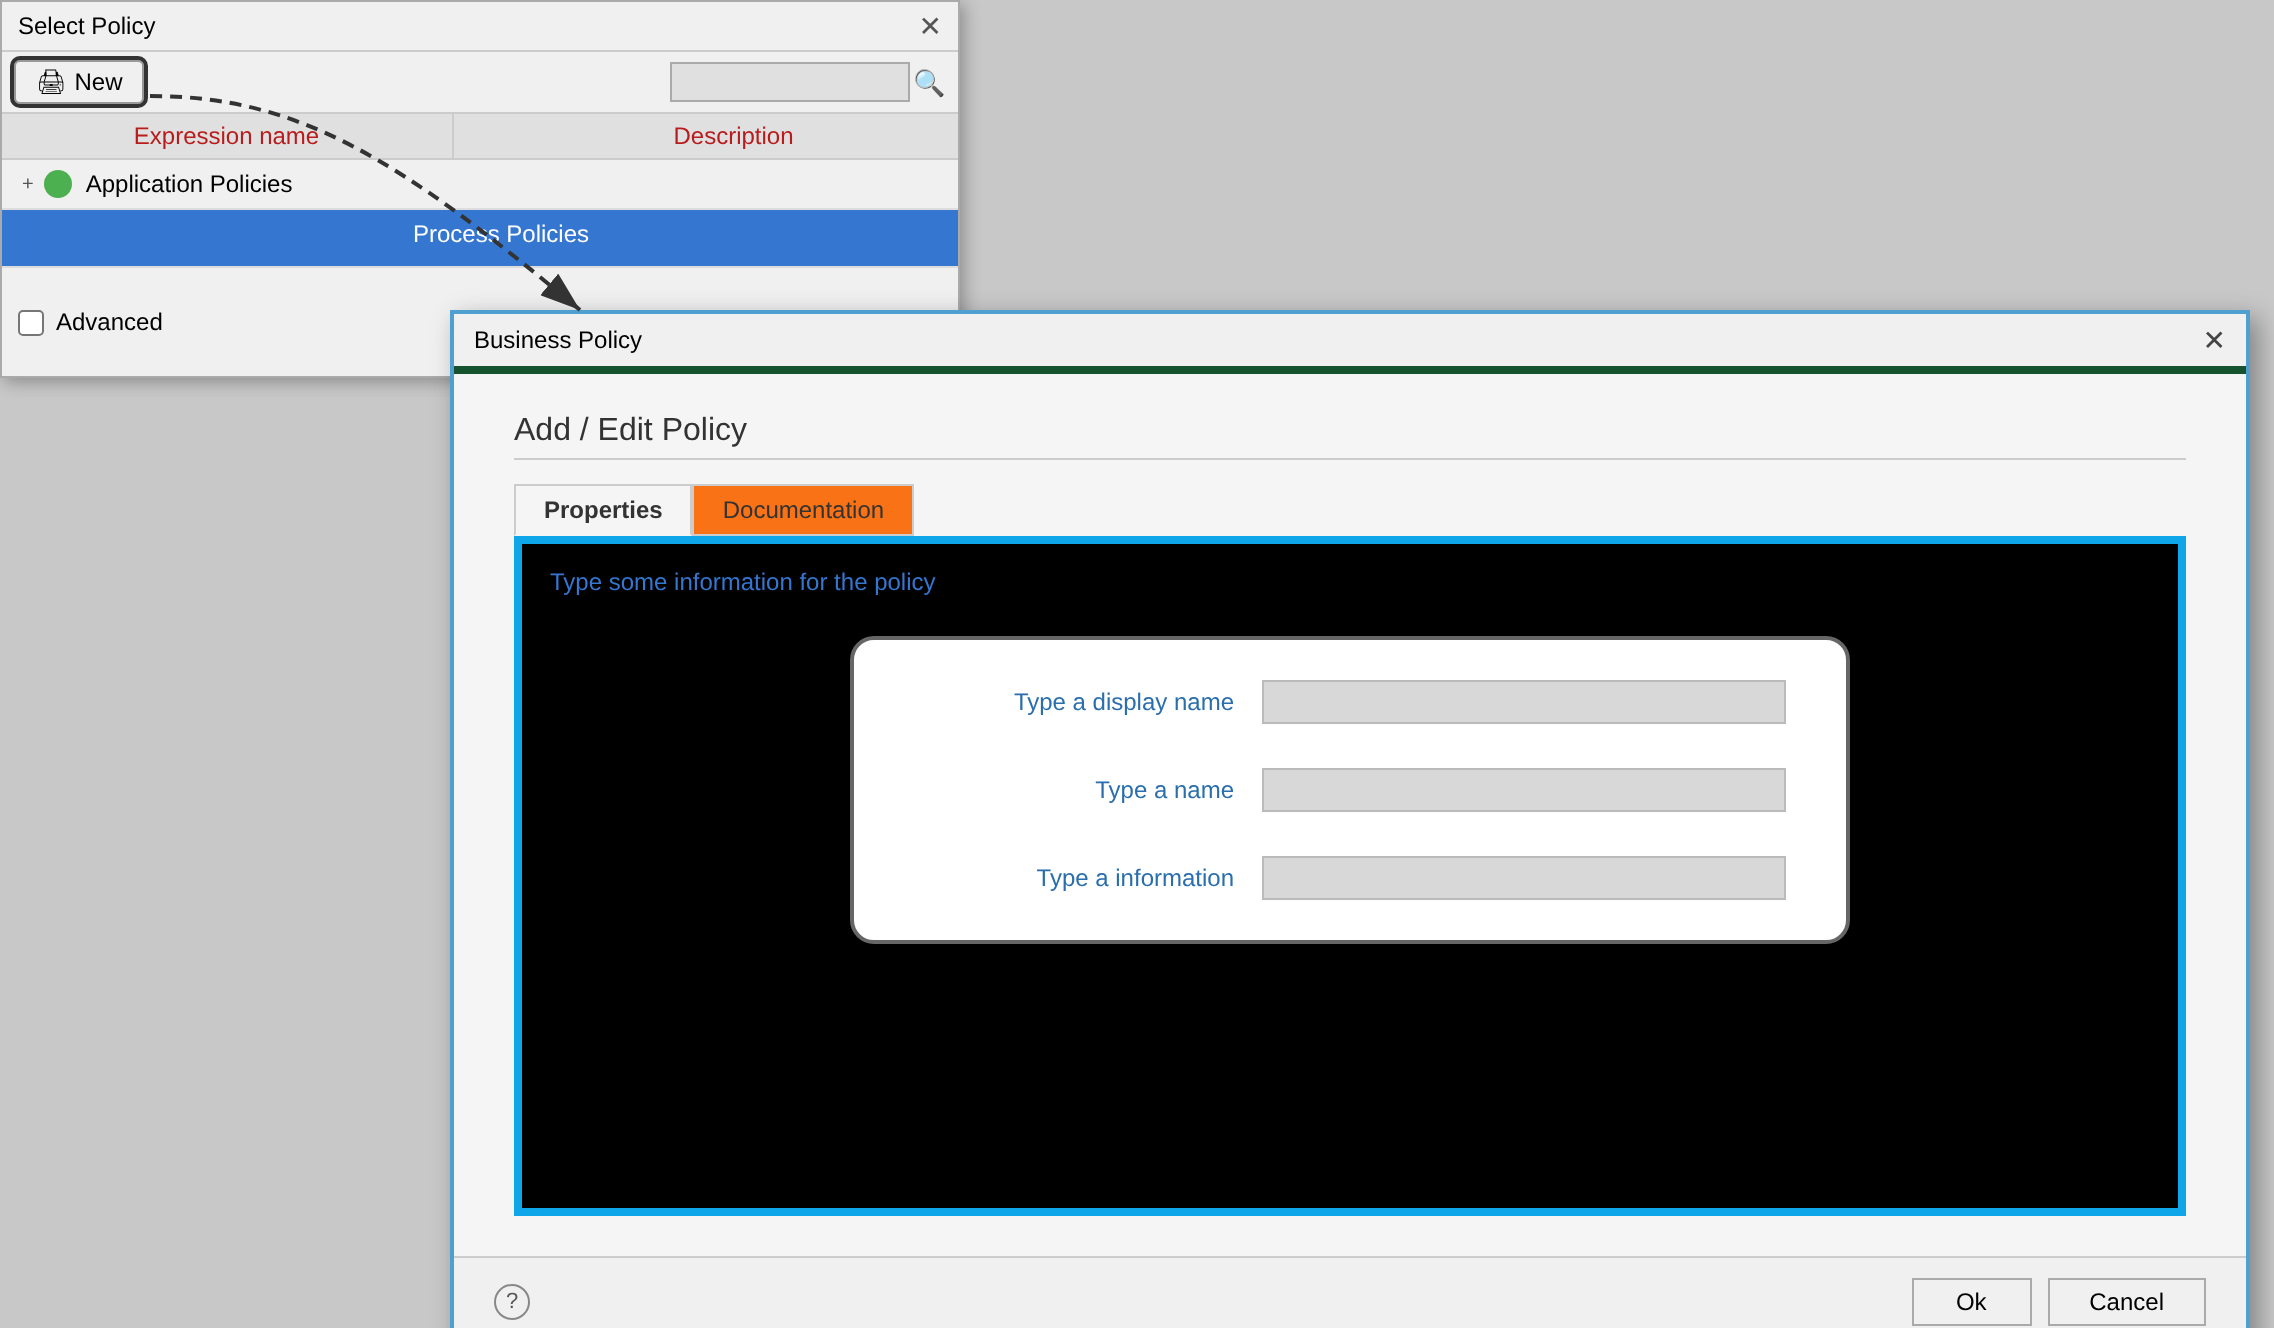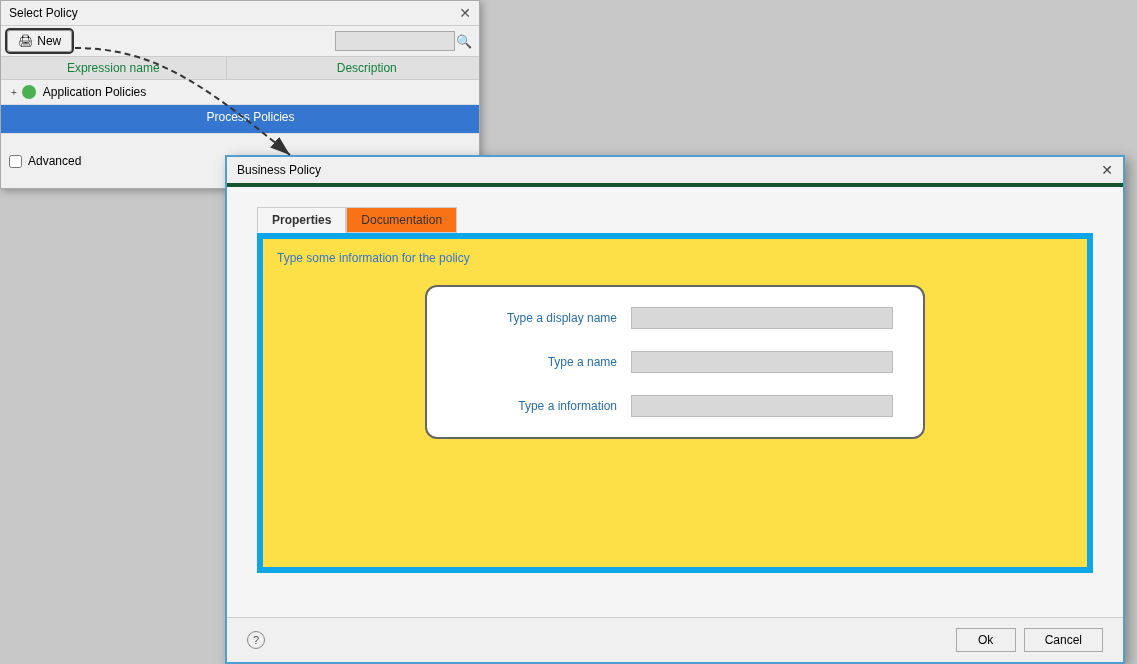--- a/index.html
+++ b/index.html
@@ -91,21 +91,21 @@
     .table-header {
       display: flex;
       background: #e0e0e0;
       border-bottom: 1px solid #ccc;
     }
 
     .table-header-cell {
       flex: 1;
       padding: 4px 8px;
       font-size: 12px;
-      color: #15803d;
+      color: #b91c1c;
       text-align: center;
       border-right: 1px solid #ccc;
     }
 
     .table-header-cell:last-child {
       border-right: none;
       padding-left: 36px;
     }
 
     .table-row {
@@ -230,23 +230,23 @@
       color: #333;
     }
 
     .bp-tab.active {
       background: #f5f5f5;
       border-bottom: 1px solid #f5f5f5;
       font-weight: 600;
     }
 
     .bp-tab-content {
-      border: 6px solid #0ea5e9;
+      border: 4px solid #0ea5e9;
       padding: 12px 14px;
-      background: #fde047;
+      background: #000000;
       min-height: 340px;
     }
 
     .bp-info-text {
       color: #3476d0;
       font-size: 12px;
       margin-bottom: 20px;
     }
 
     .form-card {
@@ -374,20 +374,21 @@
   </defs>
   <path d="M 75 48 C 150 48, 200 80, 290 155" stroke="#333" stroke-width="2" stroke-dasharray="6,4" fill="none" marker-end="url(#arrowhead)"></path>
 </svg>
 
 <div class="business-policy-dialog">
   <div class="bp-titlebar">
     <span>Business Policy</span>
     <button class="close-btn">✕</button>
   </div>
   <div class="bp-content">
+    <h2 class="bp-section-title">Add / Edit Policy</h2>
     <div class="bp-tabs">
       <div class="bp-tab active">Properties</div>
       <div class="bp-tab">Documentation</div>
     </div>
     <div class="bp-tab-content">
       <p class="bp-info-text">Type some information for the policy</p>
       <div class="form-card">
         <div class="form-row">
           <label class="form-label">Type a display name</label>
           <input type="text" class="form-input" style="">

